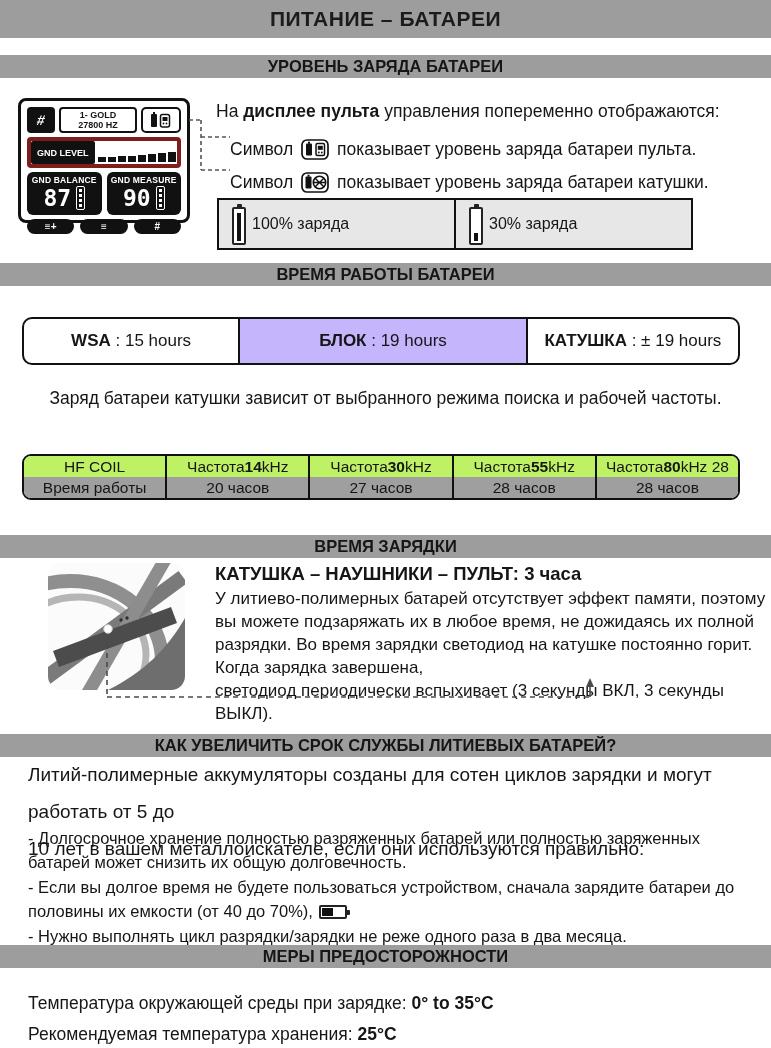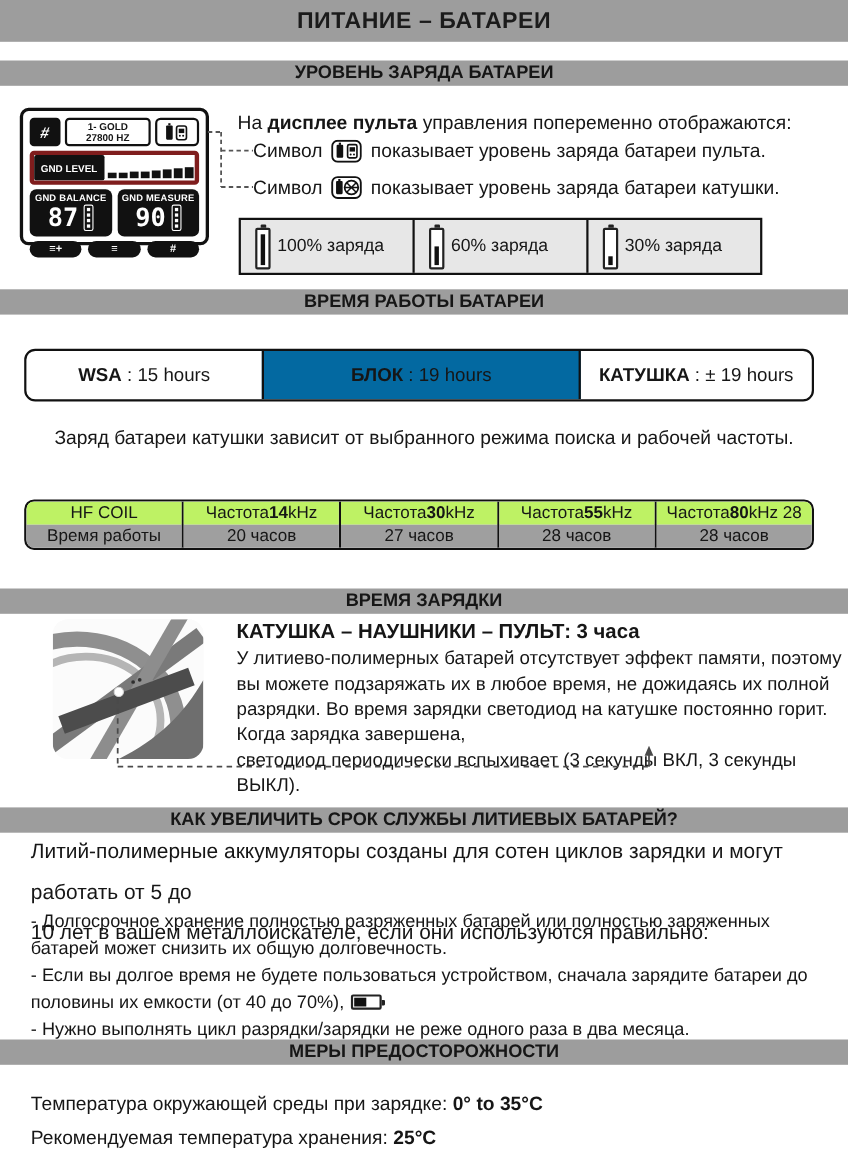--- a/index.html
+++ b/index.html
@@ -36,21 +36,21 @@
   .pval{font-family:"DejaVu Sans Mono",monospace;font-weight:700;font-size:23px;line-height:1;}
   .pbatt{width:7px;height:22px;border:1.5px solid #fff;border-radius:2px;display:flex;flex-direction:column;
     align-items:center;justify-content:space-evenly;}
   .pbatt i{display:block;width:3px;height:2.5px;background:#fff;}
   .drow4{margin-top:4px;display:flex;gap:6px;height:15px;}
   .pill{flex:1;background:#111;border-radius:8px;color:#fff;display:flex;align-items:center;
     justify-content:center;font-size:10px;font-weight:800;line-height:1;}
 
   
   .intro{position:absolute;left:216px;top:101px;width:550px;font-size:17.5px;}
-  .symrow{position:absolute;left:230px;width:536px;font-size:17.5px;display:flex;align-items:center;gap:8px;}
+  .symrow{position:absolute;left:230px;width:536px;font-size:17.5px;display:flex;align-items:center;gap:8px;margin-top:12px;}
   .symicon{flex:0 0 auto;display:flex;}
 
   
   .conn1{position:absolute;left:188px;top:110px;}
   .conn2{position:absolute;left:100px;top:633px;}
 
   
   .chargetable{position:absolute;left:217px;top:198px;width:476px;height:52px;border:2px solid #111;
     background:#e7e7e7;display:flex;box-sizing:border-box;}
   .chargecell{flex:1;display:flex;align-items:center;gap:7px;padding-left:14px;border-right:2px solid #111;font-size:16px;}
@@ -58,21 +58,21 @@
   .vbatt{width:12px;display:flex;flex-direction:column;align-items:center;}
   .vbatt .nub{width:5px;height:3px;background:#222;border-radius:1px 1px 0 0;}
   .vbatt .shell{position:relative;width:10px;height:34px;border:2px solid #222;border-radius:2px;background:#fff;}
   .vbatt .fill{position:absolute;bottom:2px;left:50%;transform:translateX(-50%);width:4px;background:#111;}
 
   
   .hourstable{position:absolute;left:22px;top:317px;width:718px;height:48px;border:2.5px solid #111;
     border-radius:10px;display:flex;overflow:hidden;box-sizing:border-box;background:#fff;font-size:17px;}
   .hcell{display:flex;align-items:center;justify-content:center;}
   .hcell.c1{width:30%;}
-  .hcell.c2{width:40%;background:#0369a1;border-left:2px solid #111;border-right:2px solid #111;text-align:center;}
+  .hcell.c2{width:40%;background:#c4b5fd;border-left:2px solid #111;border-right:2px solid #111;text-align:center;}
   .hcell.c3{flex:1;}
   .note{position:absolute;left:0;top:388px;width:771px;text-align:center;font-size:17.5px;}
 
   
   .freqtable{position:absolute;left:22px;top:454px;width:718px;height:46px;border:2.5px solid #111;
     border-radius:9px;display:flex;overflow:hidden;box-sizing:border-box;font-size:15.5px;}
   .fcol{flex:1;display:flex;flex-direction:column;border-right:2px solid #111;}
   .fcol:last-child{border-right:none;}
   .fhead{height:50%;display:flex;align-items:center;justify-content:center;background:#bef264;white-space:nowrap;}
   .fval{height:50%;display:flex;align-items:center;justify-content:center;background:#9f9f9f;}
@@ -220,29 +220,20 @@
           <div class="shell">
             <div class="fill" style="height: 28px;"></div>
           </div>
         </div>
       <span>100% заряда</span>
     </div>
     <div class="chargecell">
       <div class="vbatt">
           <div class="nub"></div>
           <div class="shell">
-            <div class="fill" style="height: 17px;"></div>
-          </div>
-        </div>
-      <span>60% заряда</span>
-    </div>
-    <div class="chargecell">
-      <div class="vbatt">
-          <div class="nub"></div>
-          <div class="shell">
             <div class="fill" style="height: 8px;"></div>
           </div>
         </div>
       <span>30% заряда</span>
     </div>
   </div>
 
   <div class="secbar" style="top:263px">ВРЕМЯ РАБОТЫ БАТАРЕИ</div>
 
   <div class="hourstable">

